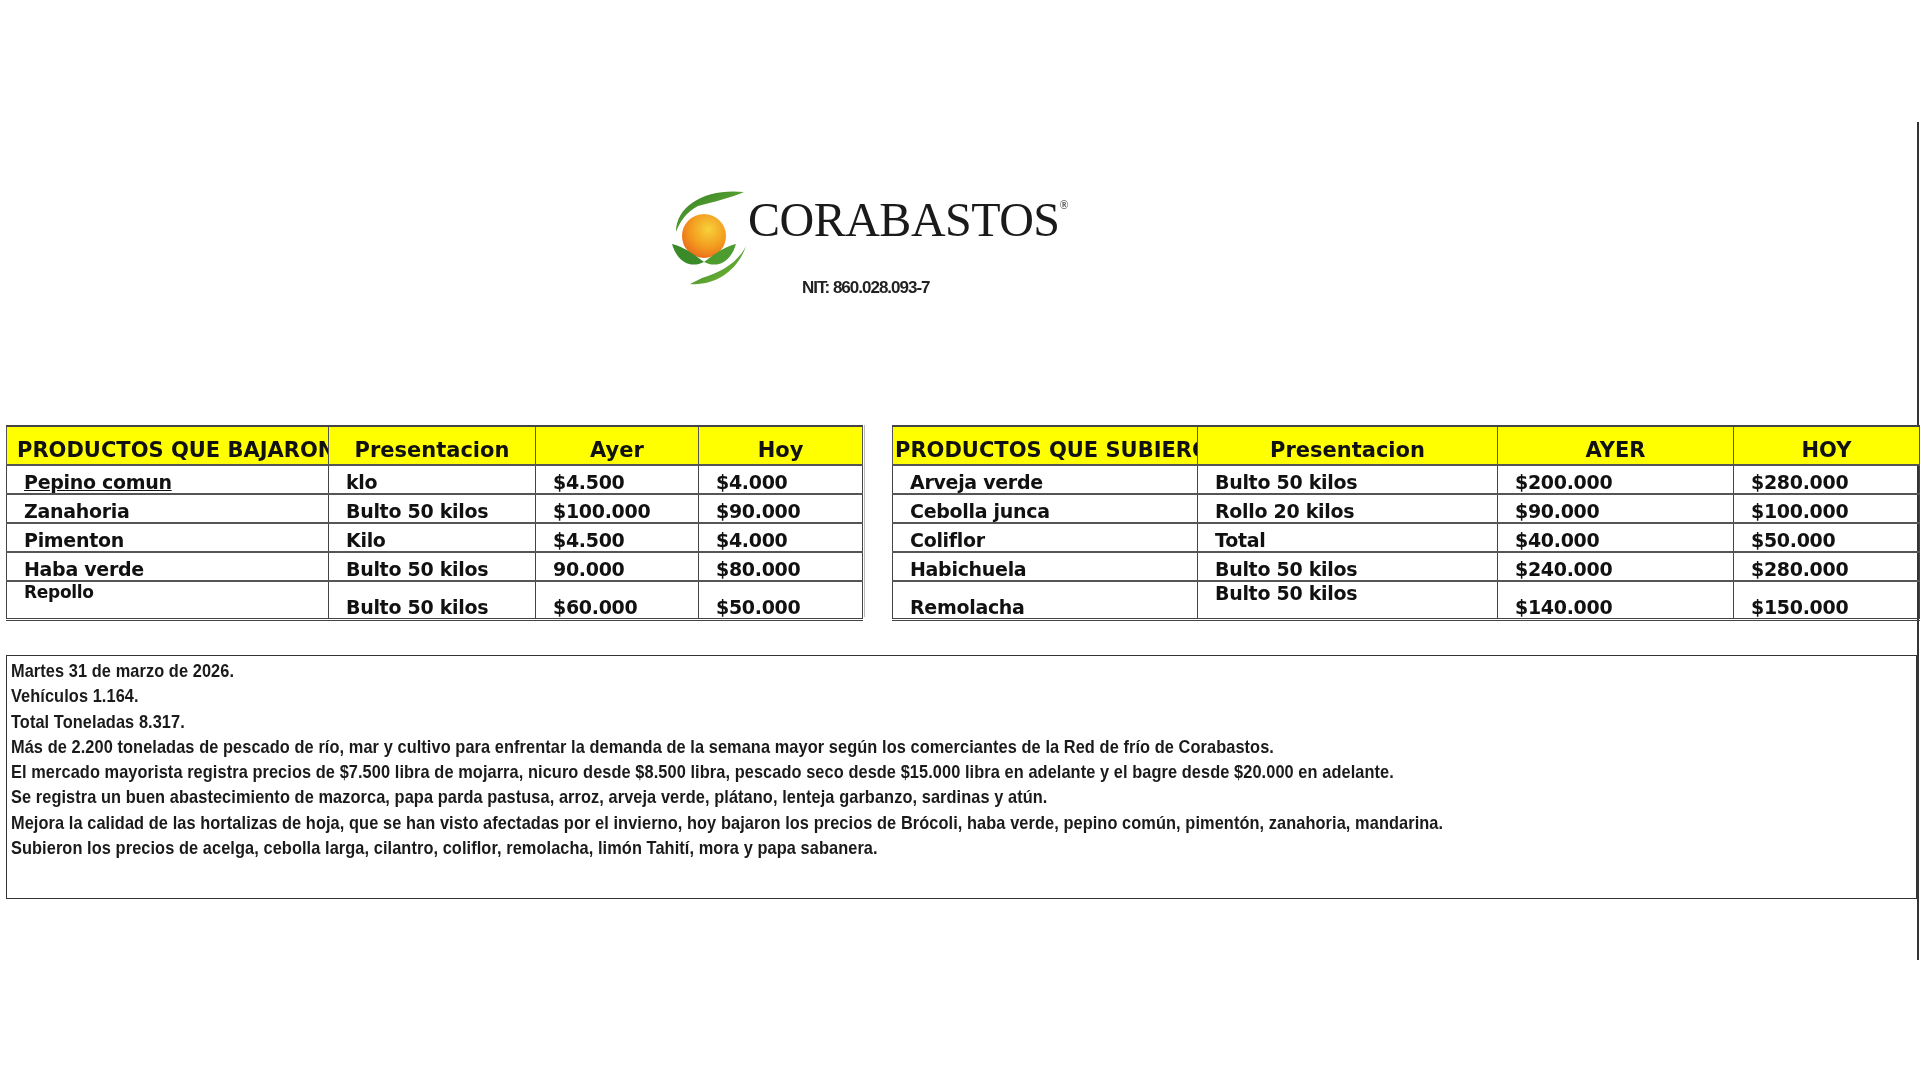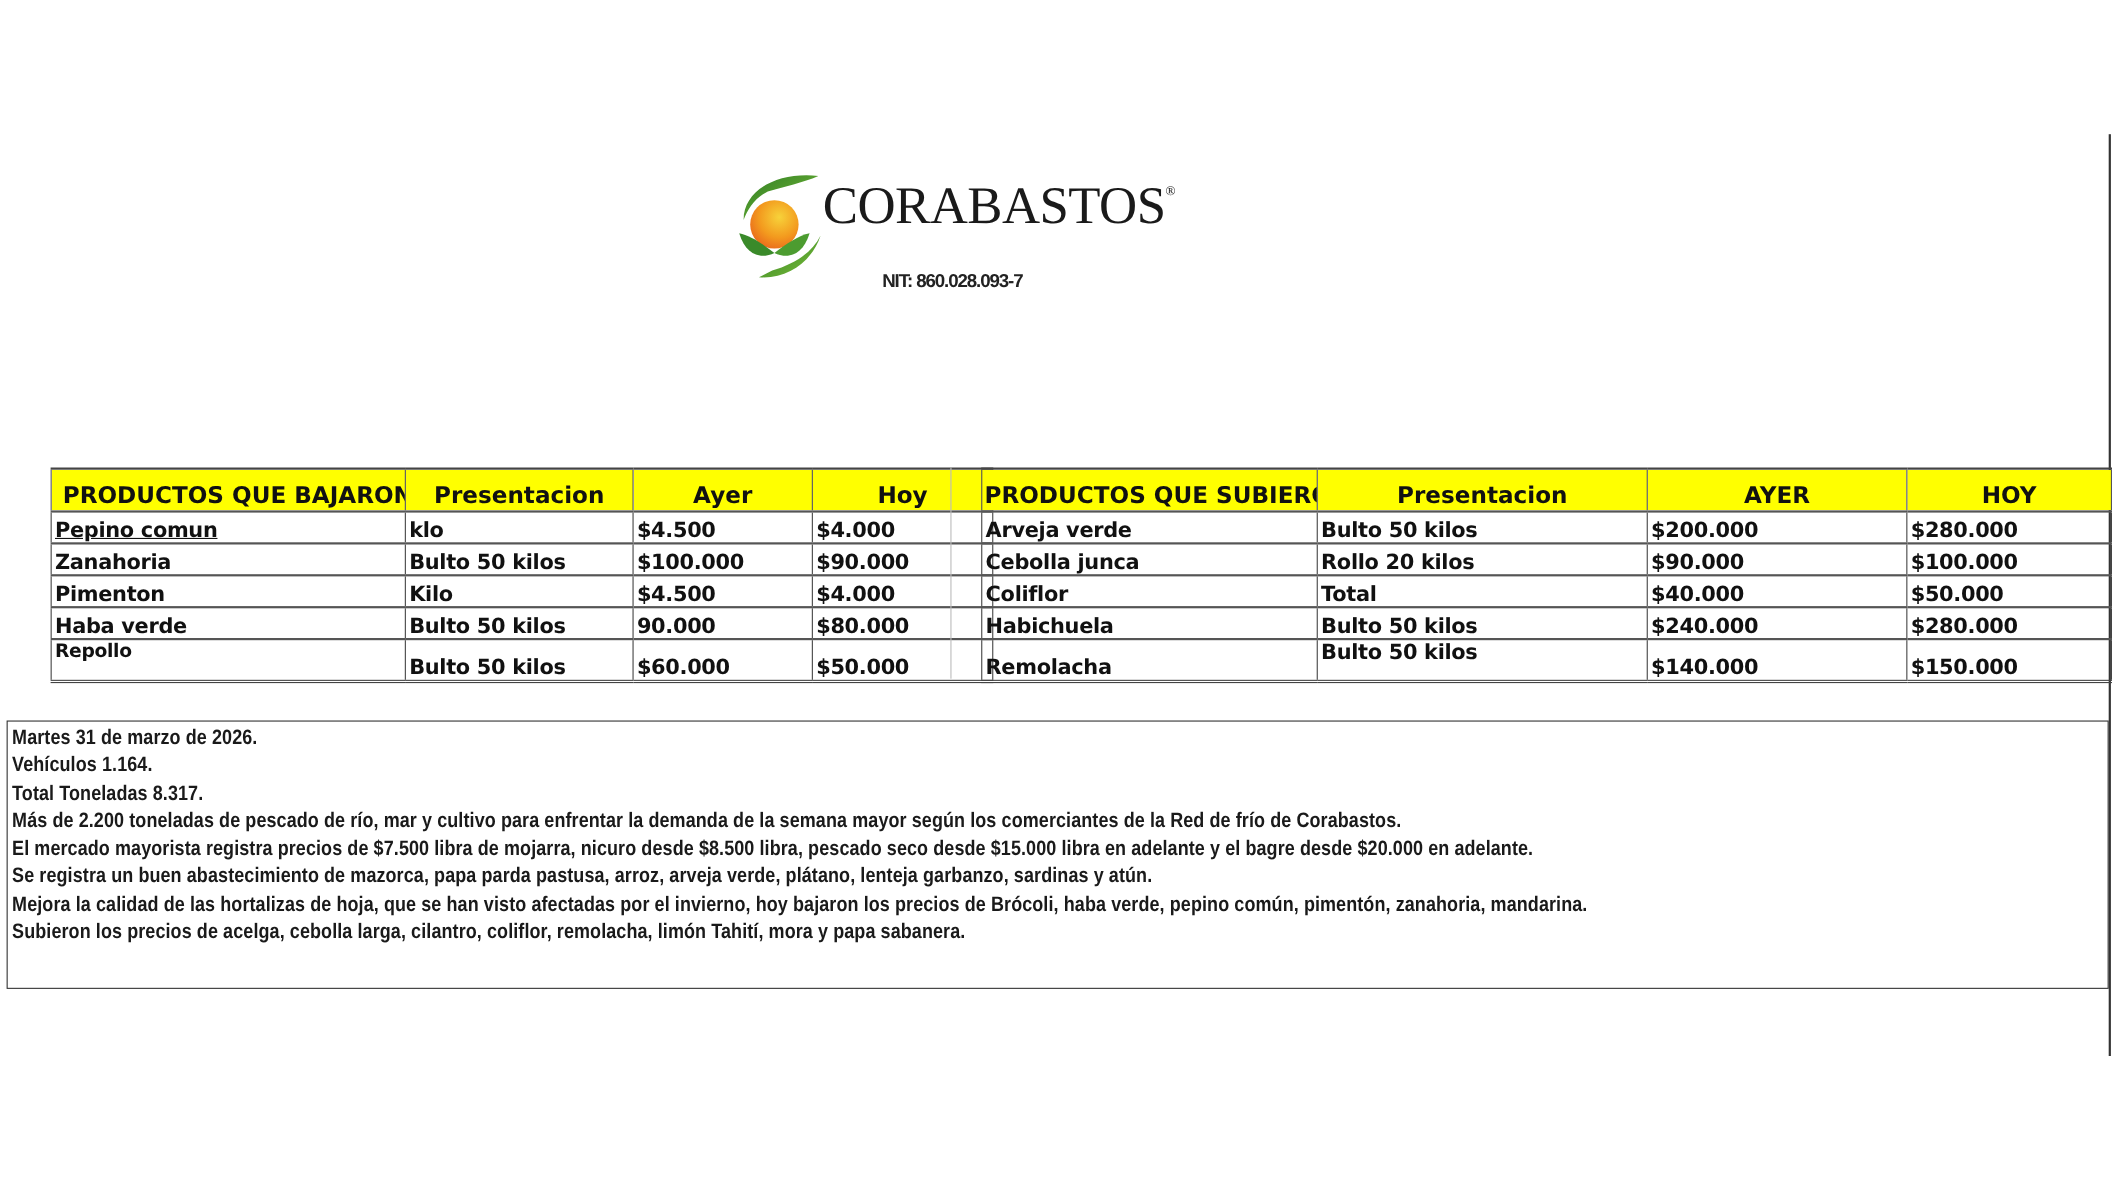--- a/index.html
+++ b/index.html
@@ -4,21 +4,21 @@
 <style>
   html, body { margin: 0; padding: 0; }
   body {
     width: 1920px; height: 1080px; position: relative; overflow: hidden;
     background: #ffffff; font-family: "Liberation Sans", sans-serif; color: #111;
   }
   .right-rule {
     position: absolute; left: 1917px; top: 122px; width: 2px; height: 838px; background: #333;
   }
   
-  .logo { position: absolute; left: 668px; top: 152px; width: 380px; height: 105px; }
+  .logo { position: absolute; left: 668px; top: 184px; width: 380px; height: 105px; }
   .logo svg { position: absolute; left: 0; top: 0; }
   .logo-name {
     position: absolute; left: 80px; top: 8px; font-family: "Liberation Serif", serif;
     font-size: 48px; letter-spacing: -0.5px; color: #1a1a1a; white-space: nowrap;
   }
   .logo-name sup { font-size: 12px; vertical-align: top; position: relative; top: 6px; }
   .logo-nit {
     position: absolute; left: 134px; top: 56px; font-size: 17px; font-weight: bold;
     letter-spacing: -1px; color: #222; white-space: nowrap; margin-top: 38px;
   }
@@ -26,26 +26,26 @@
   table.prices {
     position: absolute; border-collapse: collapse; table-layout: fixed;
     font-family: "DejaVu Sans", sans-serif; font-weight: bold; font-size: 19px;
   }
   table.prices th {
     background: #ffff00; height: 35px; font-size: 21px; text-align: center;
     border: 1px solid #555; border-top: 2px solid #444; color: #111; padding: 0 4px;
     vertical-align: bottom; padding-bottom: 2px; white-space: nowrap; overflow: hidden;
   }
   table.prices td {
-    border: 1px solid #444; border-top: 2px solid #555; height: 27px; padding: 0 3px;
+    border: 1px solid #444; border-top: 2px solid #555; height: 27px; padding: 0 17px;
     white-space: nowrap; overflow: hidden; vertical-align: bottom; letter-spacing: -0.3px;
   }
   table.prices tr:last-child td { height: 36px; border-bottom: 3px double #444; }
   table.prices td.num { }
-  #table-down { left: 6px; top: 425px; width: 856px; margin-left: 40px; }
+  #table-down { left: 6px; top: 425px; width: 856px; }
   #table-up { left: 892px; top: 425px; width: 1027px; }
   .gap-rule { position: absolute; left: 864px; top: 425px; width: 1px; height: 192px; background: #bbb; }
   
   .notes {
     position: absolute; left: 6px; top: 655px; width: 1911px; height: 244px;
     border: 1.5px solid #333; box-sizing: border-box; padding: 2px 4px;
   }
   .notes p {
     margin: 0; font-size: 19px; line-height: 25.3px; font-weight: bold; color: #1a1a1a;
     white-space: nowrap; transform: scaleX(0.86); transform-origin: left center;

